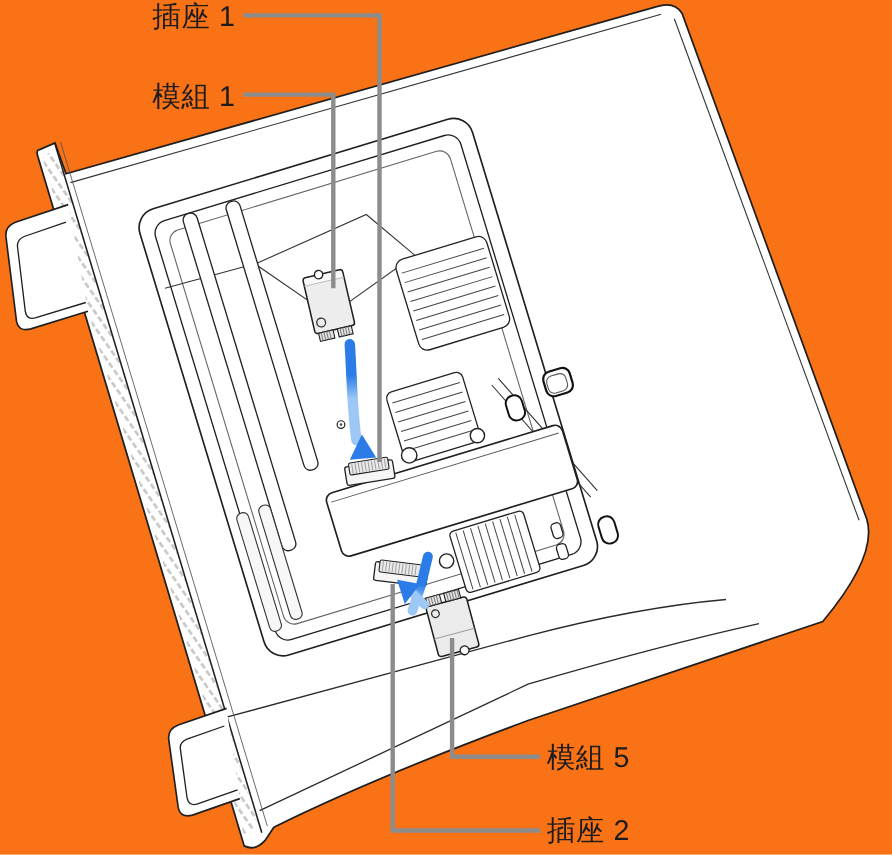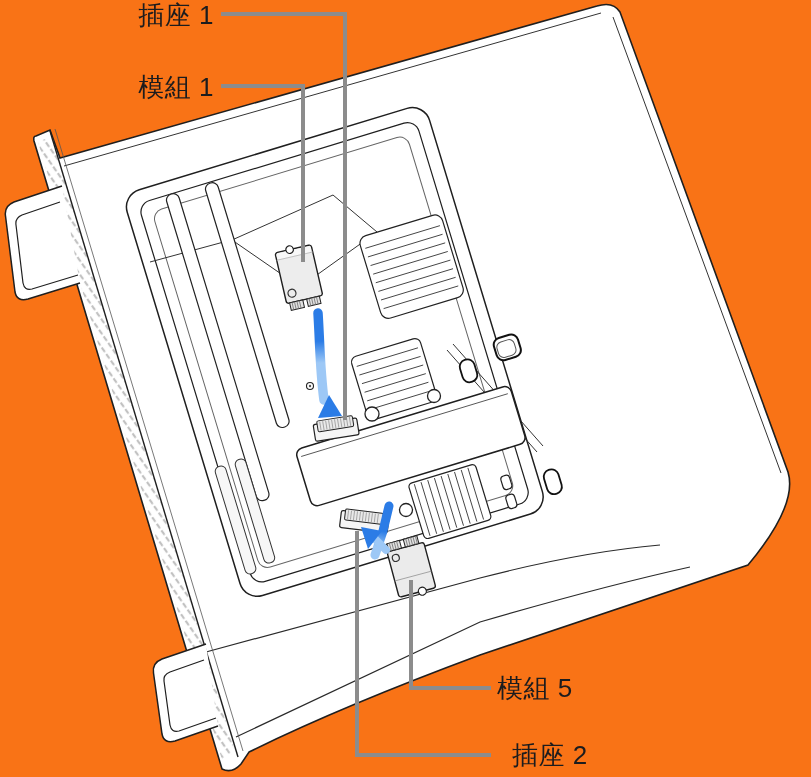--- a/index.html
+++ b/index.html
@@ -244,14 +244,14 @@
     <path d="M 221 14 L 345 14 L 345 420" stroke="#8c8c8c"></path>
     <path d="M 221 86 L 303 86 L 303 262" stroke="#8c8c8c"></path>
     <path d="M 411 580 L 411 688 L 491 688" stroke="#8c8c8c"></path>
     <path d="M 357 531 L 357 755 L 491 755" stroke="#8c8c8c"></path>
   </g>
 </svg>
 
   <div class="lbl" style="top:0px;   right:597px;">插座 1</div>
   <div class="lbl" style="top:72px;  right:597px;text-align:right;">模組 1</div>
   <div class="lbl" style="top:673px; left:497px;">模組 5</div>
-  <div class="lbl" style="top:740px; left:512px;">插座 2</div>
+  <div class="lbl" style="top:740px; left:497px;">插座 2</div>
 </div>
 
 </body></html>

